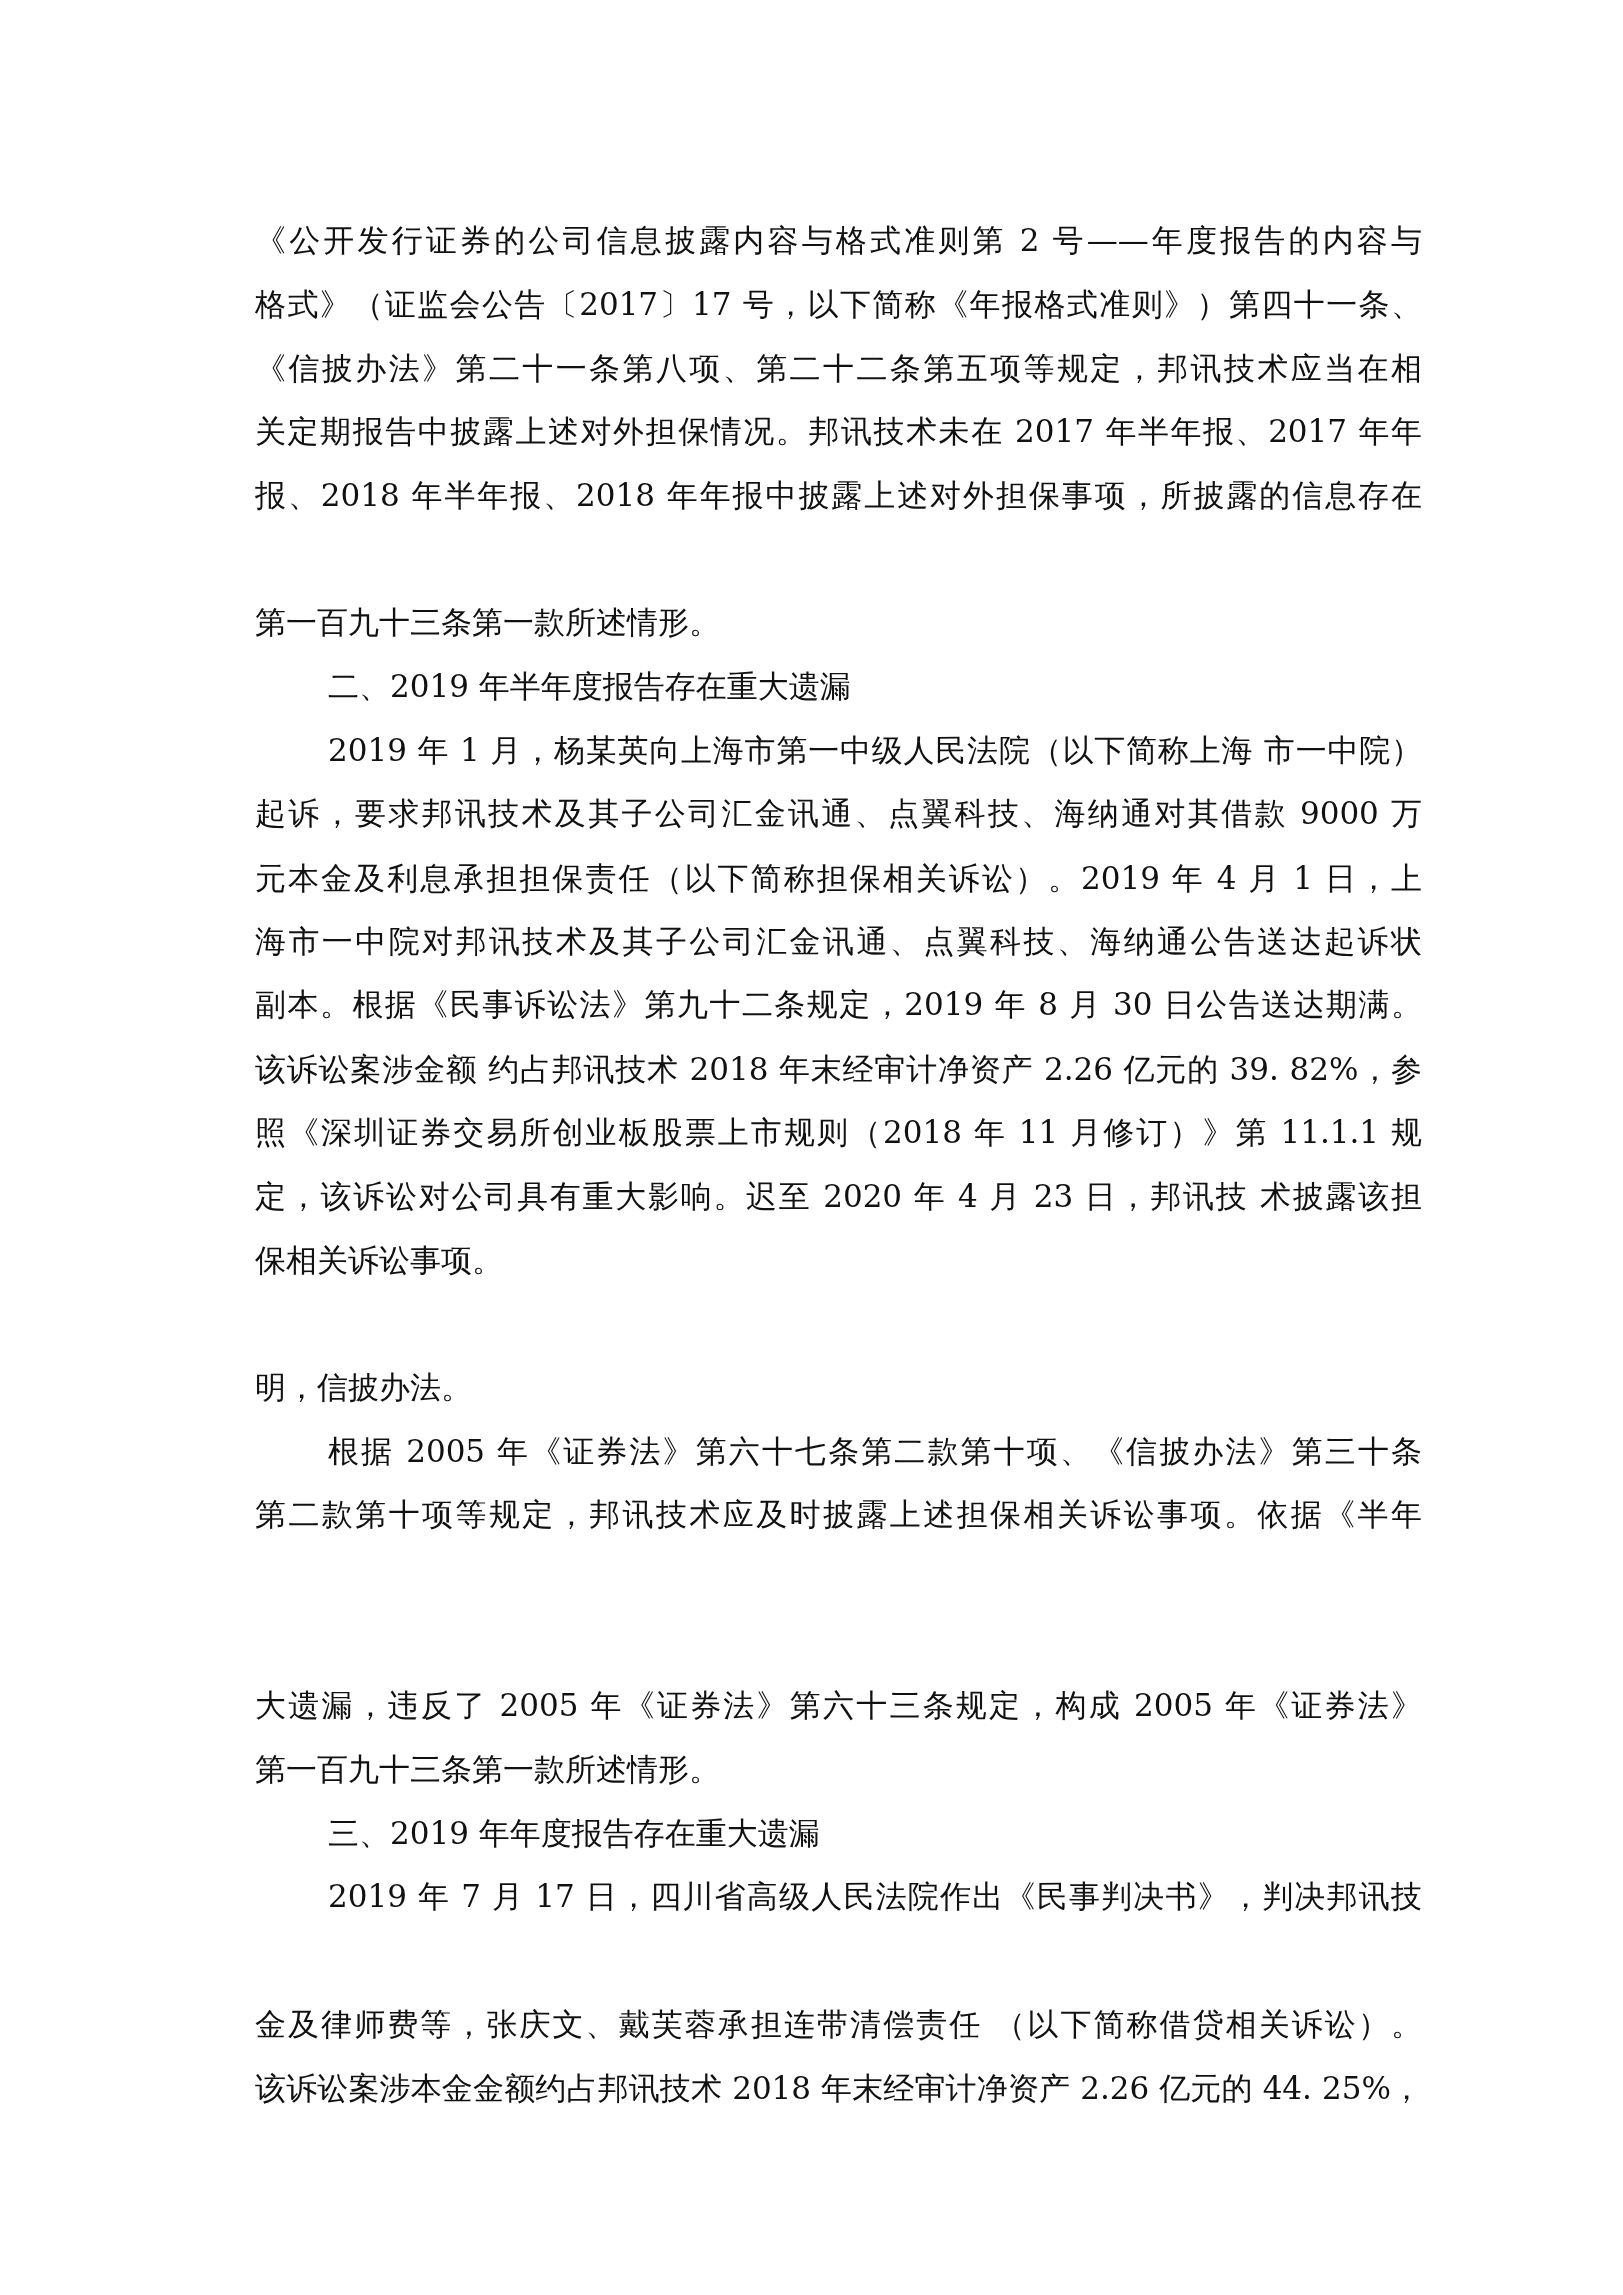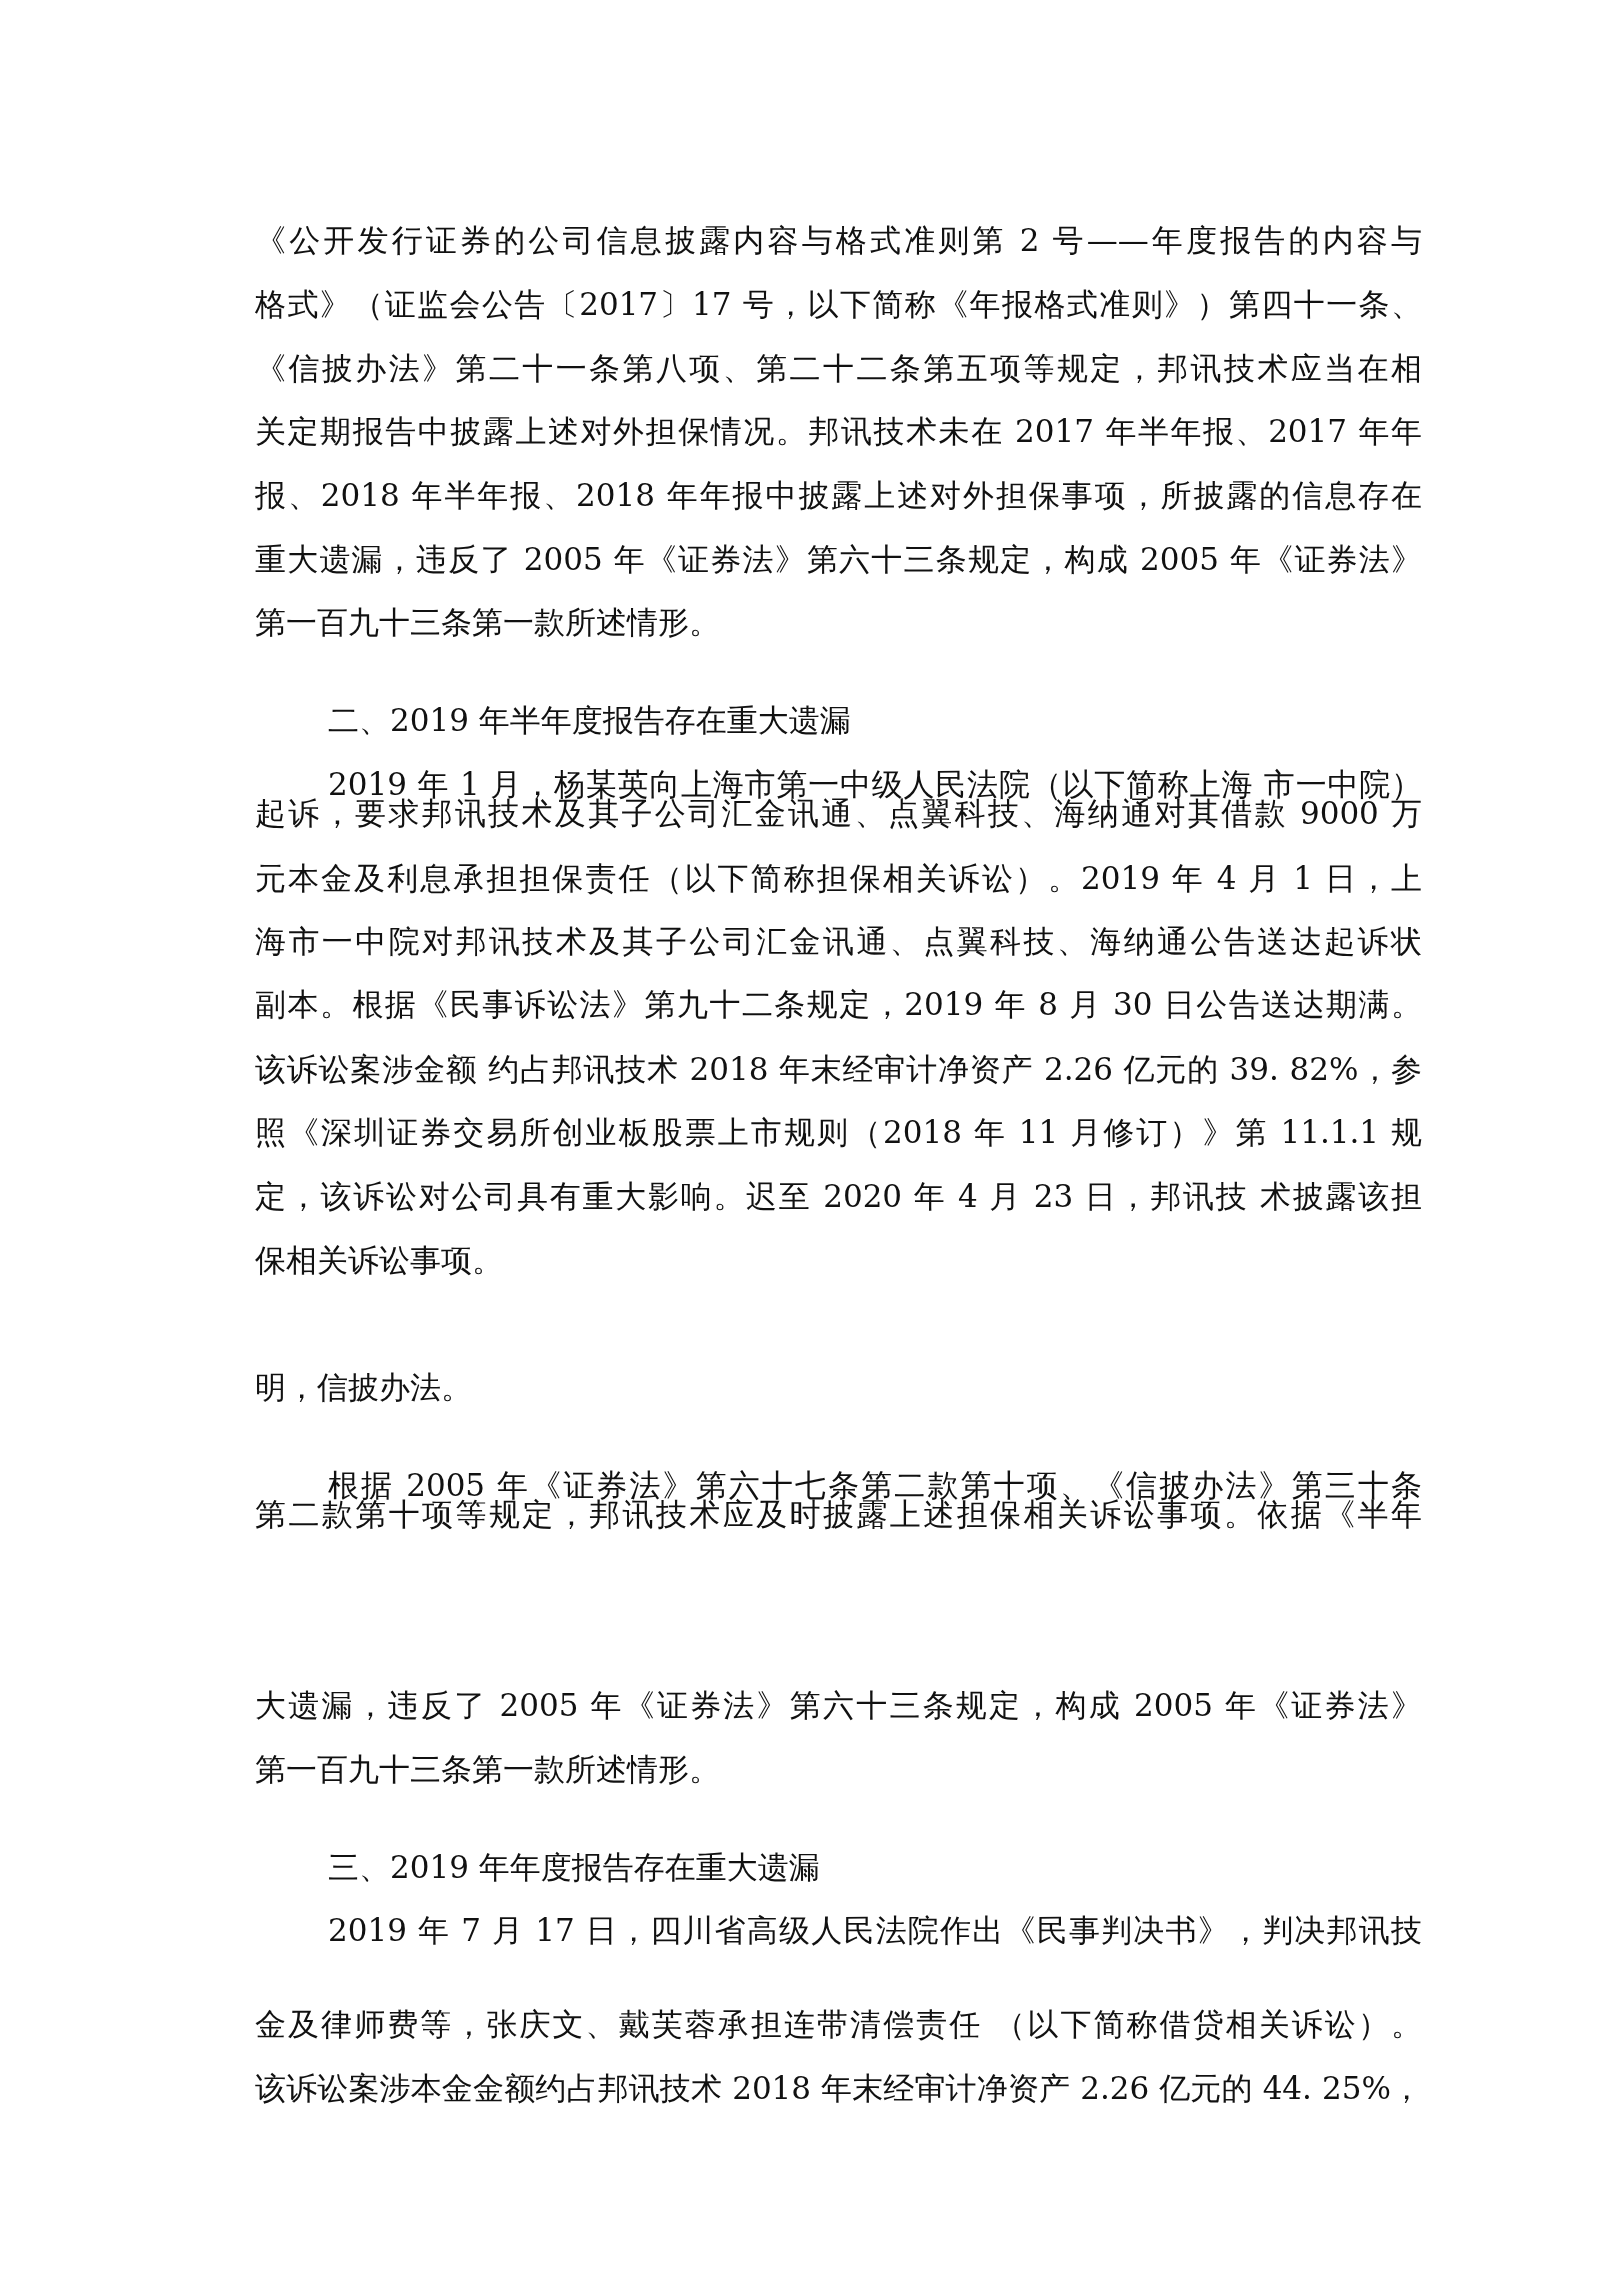--- a/index.html
+++ b/index.html
@@ -12,33 +12,32 @@
       font-family: "DejaVu Serif", "Liberation Serif", serif;
       font-size: 31px;
       line-height: 44px;
       color: #111111;
       white-space: nowrap;
       text-align: justify;
       text-align-last: justify;
       letter-spacing: 0px;
     }
     .line.last { text-align-last: left; }
-    .line.indent { left: 320px; width: 1094px; margin-top: 34px; }
+    .line.indent { left: 320px; width: 1094px; }
     .heading { text-align-last: left; }
   </style>
 </head>
 <body>
 
 <div class="page">
   <div class="line" style="top:218px">《公开发行证券的公司信息披露内容与格式准则第 2 号——年度报告的内容与</div>
   <div class="line" style="top:282px">格式》（证监会公告〔2017〕17 号，以下简称《年报格式准则》）第四十一条、</div>
   <div class="line" style="top:346px">《信披办法》第二十一条第八项、第二十二条第五项等规定，邦讯技术应当在相</div>
   <div class="line" style="top:409px">关定期报告中披露上述对外担保情况。邦讯技术未在 2017 年半年报、2017 年年</div>
   <div class="line" style="top:473px">报、2018 年半年报、2018 年年报中披露上述对外担保事项，所披露的信息存在</div>
-  <div class="line" style="top:537px">重大遗漏，违反了 2005 年《证券法》第六十三条规定，构成 2005 年《证券法》</div>
   <div class="line last" style="top:600px">第一百九十三条第一款所述情形。</div>
 
   <div class="line indent heading last" style="top:664px">二、2019 年半年度报告存在重大遗漏</div>
 
   <div class="line indent" style="top:728px">2019 年 1 月，杨某英向上海市第一中级人民法院（以下简称上海 市一中院）</div>
   <div class="line" style="top:791px">起诉，要求邦讯技术及其子公司汇金讯通、点翼科技、海纳通对其借款 9000 万</div>
   <div class="line" style="top:856px">元本金及利息承担担保责任（以下简称担保相关诉讼）。2019 年 4 月 1 日，上</div>
   <div class="line" style="top:919px">海市一中院对邦讯技术及其子公司汇金讯通、点翼科技、海纳通公告送达起诉状</div>
   <div class="line" style="top:982px">副本。根据《民事诉讼法》第九十二条规定，2019 年 8 月 30 日公告送达期满。</div>
   <div class="line" style="top:1047px">该诉讼案涉金额 约占邦讯技术 2018 年末经审计净资产 2.26 亿元的 39. 82%，参</div>

